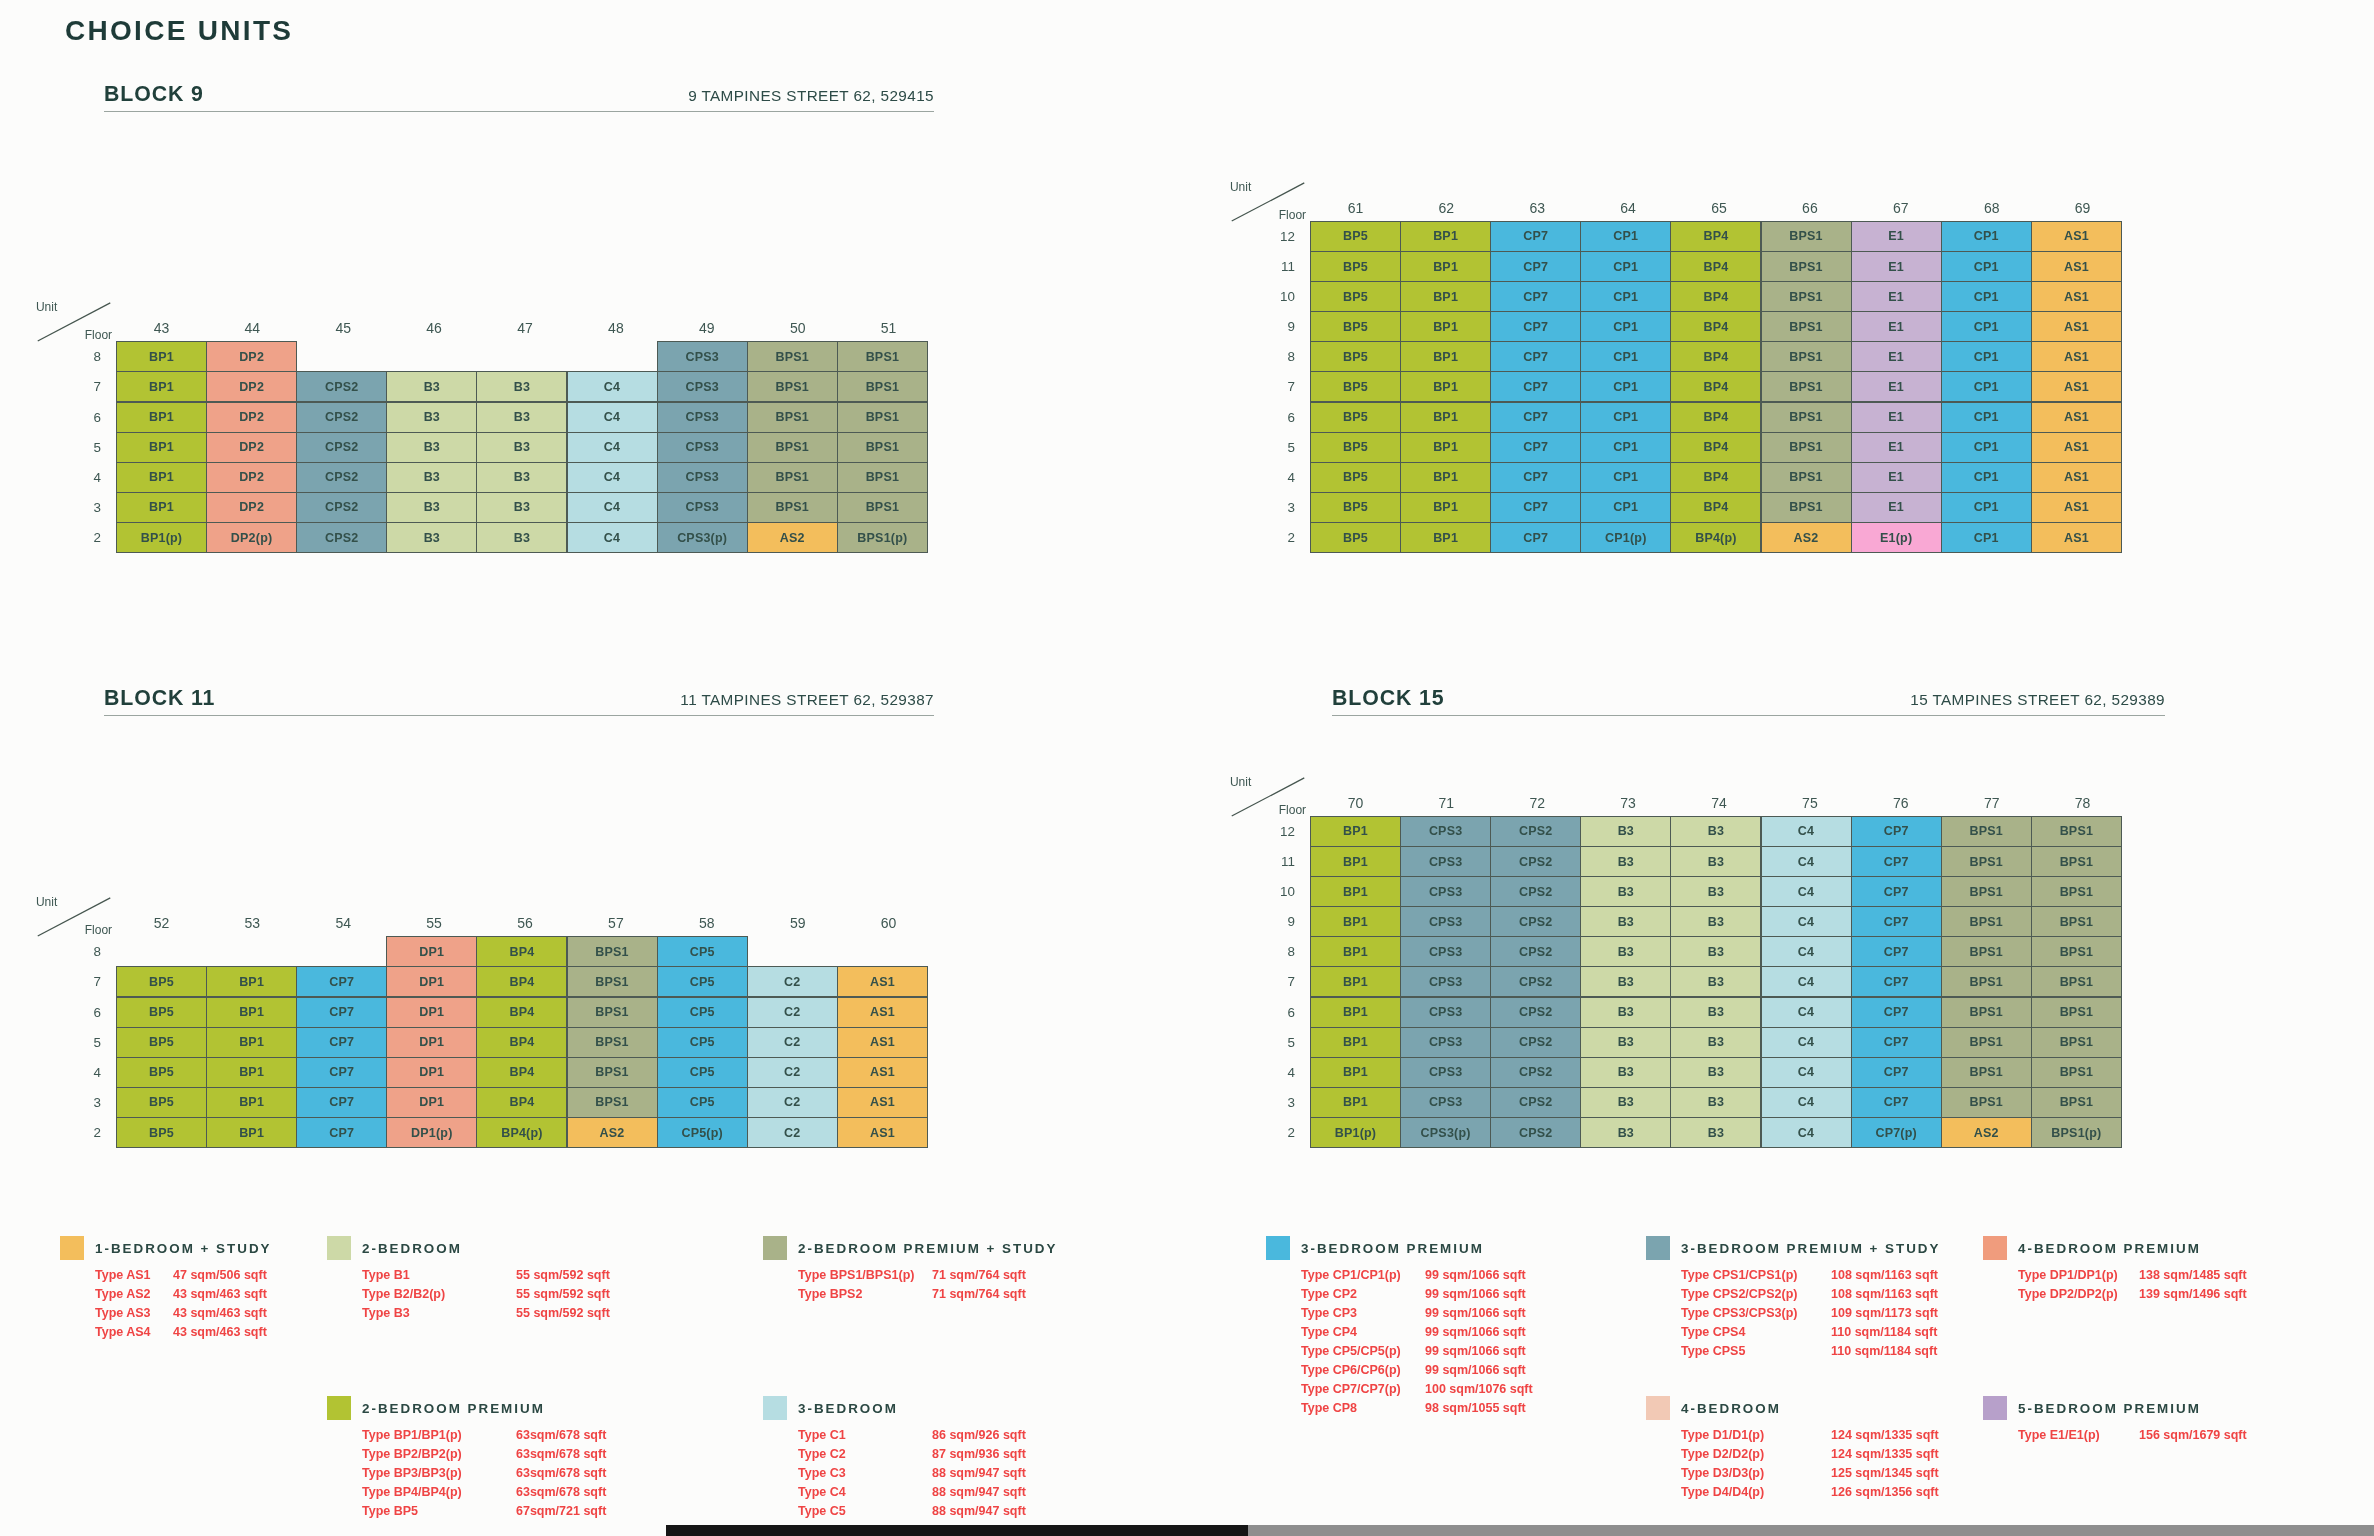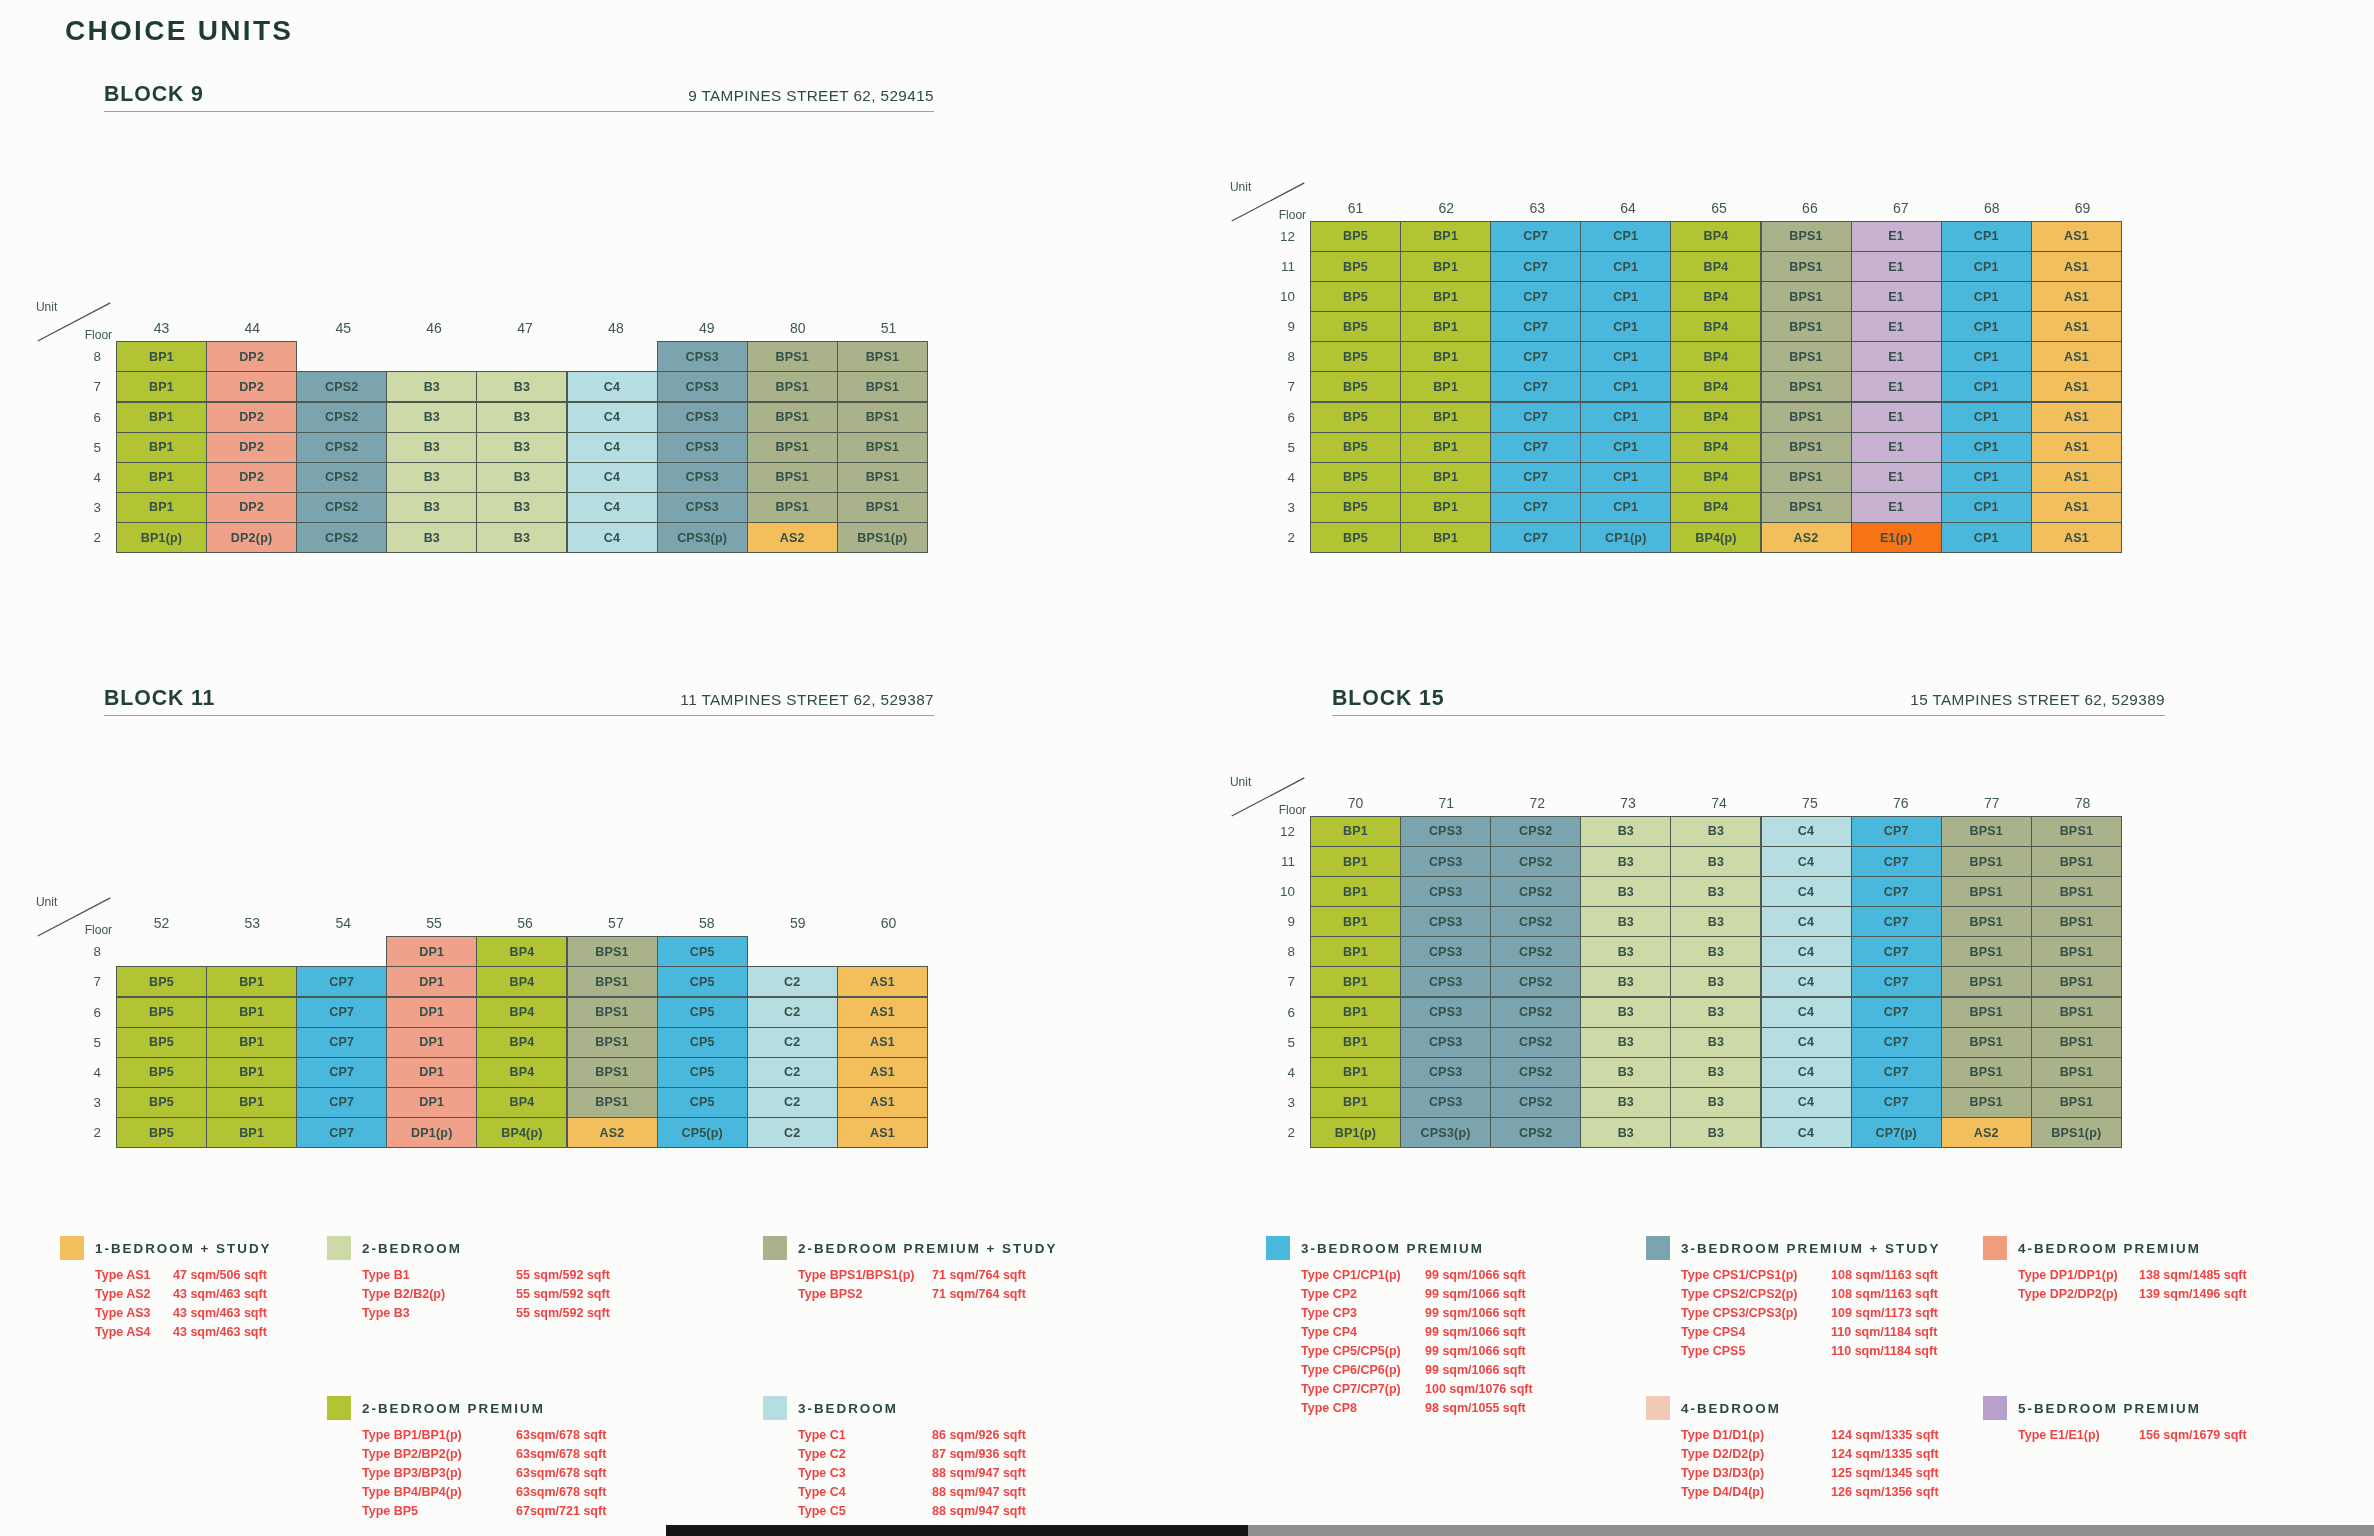--- a/index.html
+++ b/index.html
@@ -93,21 +93,21 @@
           <span class="corner-unit">Unit</span>
           <span class="corner-floor">Floor</span>
         </div>
         <div class="unit-no">43</div>
         <div class="unit-no">44</div>
         <div class="unit-no">45</div>
         <div class="unit-no">46</div>
         <div class="unit-no">47</div>
         <div class="unit-no">48</div>
         <div class="unit-no">49</div>
-        <div class="unit-no">80</div>
+        <div class="unit-no">50</div>
         <div class="unit-no">51</div>
       </div>
       <div class="grid-rows">
         <div class="grid-row">
           <div class="floor-no">8</div>
           <div class="cells">
             <div class="cell" style="background: rgb(178, 195, 51);">BP1</div>
             <div class="cell" style="background: rgb(239, 162, 137);">DP2</div>
             <div class="cell empty"></div>
             <div class="cell empty"></div>
@@ -369,21 +369,21 @@
         </div>
         <div class="grid-row">
           <div class="floor-no">2</div>
           <div class="cells">
             <div class="cell" style="background: rgb(178, 195, 51);">BP5</div>
             <div class="cell" style="background: rgb(178, 195, 51);">BP1</div>
             <div class="cell" style="background: rgb(74, 184, 221);">CP7</div>
             <div class="cell" style="background: rgb(74, 184, 221);">CP1(p)</div>
             <div class="cell" style="background: rgb(178, 195, 51);">BP4(p)</div>
             <div class="cell" style="background: rgb(243, 190, 92);">AS2</div>
-            <div class="cell" style="background: #f97316;">E1(p)</div>
+            <div class="cell" style="background: #f9a8d4;">E1(p)</div>
             <div class="cell" style="background: rgb(74, 184, 221);">CP1</div>
             <div class="cell" style="background: rgb(243, 190, 92);">AS1</div>
           </div>
         </div>
       </div>
     </div>
 </section>
 
 <section class="block block-11">
   <div class="block-header">

